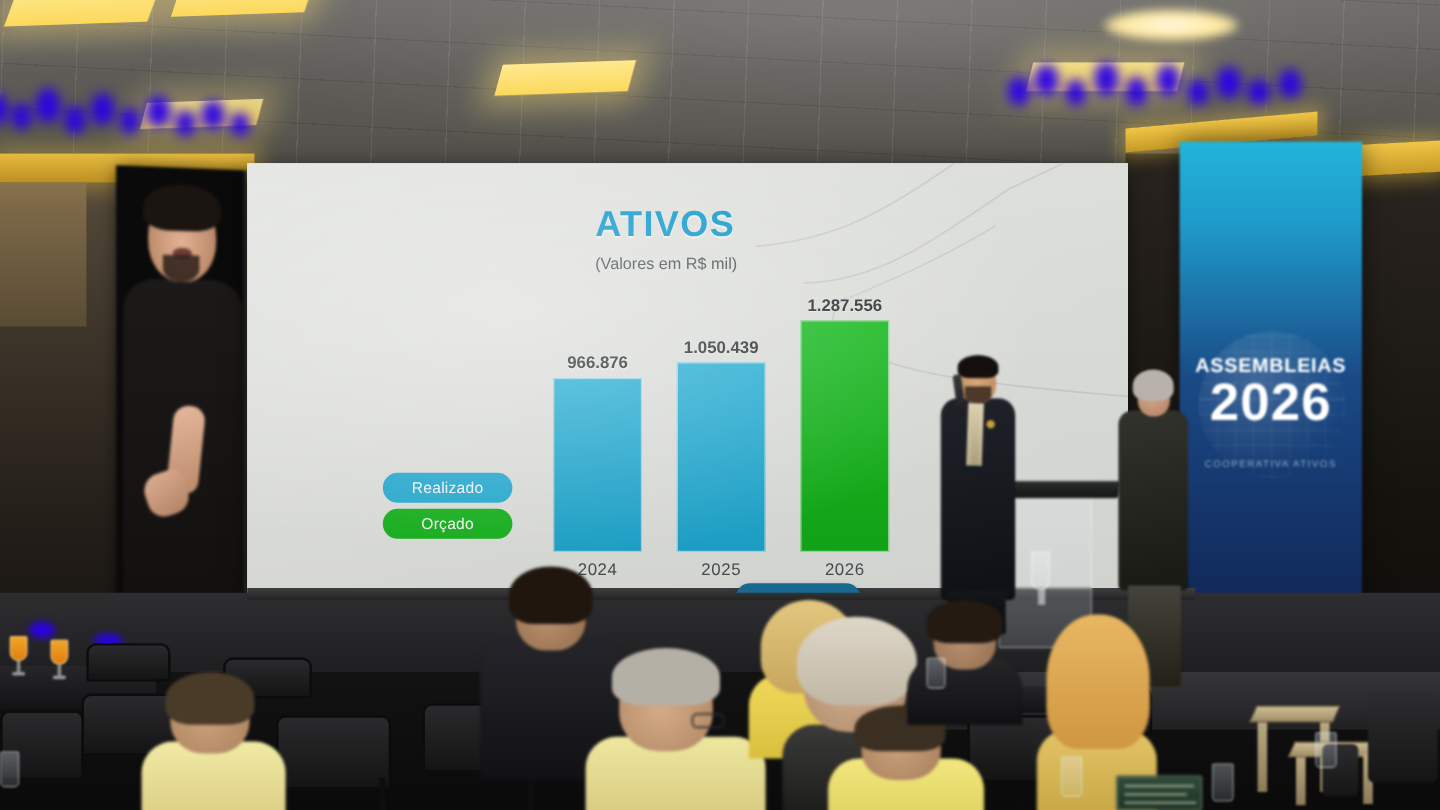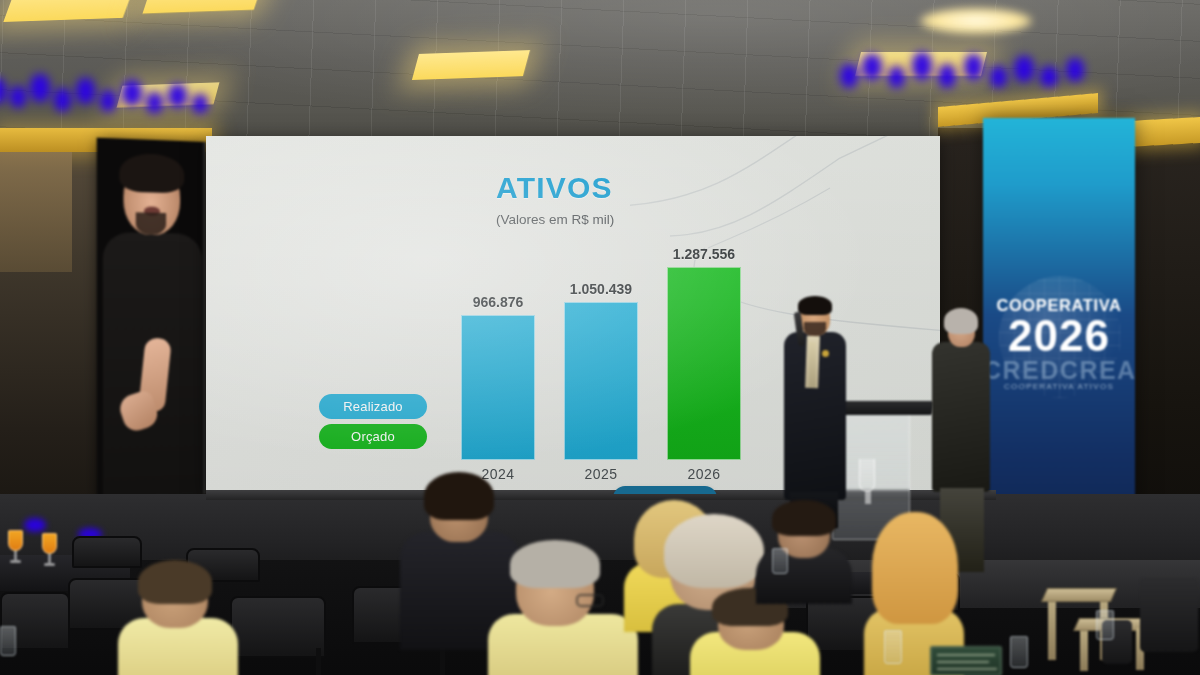--- a/index.html
+++ b/index.html
@@ -515,23 +515,22 @@
 
         </div>
       </div>
 
       <div class="slide-vignette"></div>
     </div>
   </div>
 
   <div class="banner blur-soft">
     <div class="banner-globe"></div>
-    <div class="banner-brand">CREDCREA</div>
     <div class="banner-coop">COOPERATIVA ATIVOS</div>
-    <div class="banner-assembleias">COOPERATIVA</div>
+    <div class="banner-assembleias">ASSEMBLEIAS</div>
     <div class="banner-year">2026</div>
   </div>
 
   <div class="stage-floor"></div>
   <div class="stage-edge"></div>
 
   <div class="person speaker blur-soft">
     <div class="p-body"></div>
     <div class="p-shirt"></div>
     <div class="p-tie"></div>

